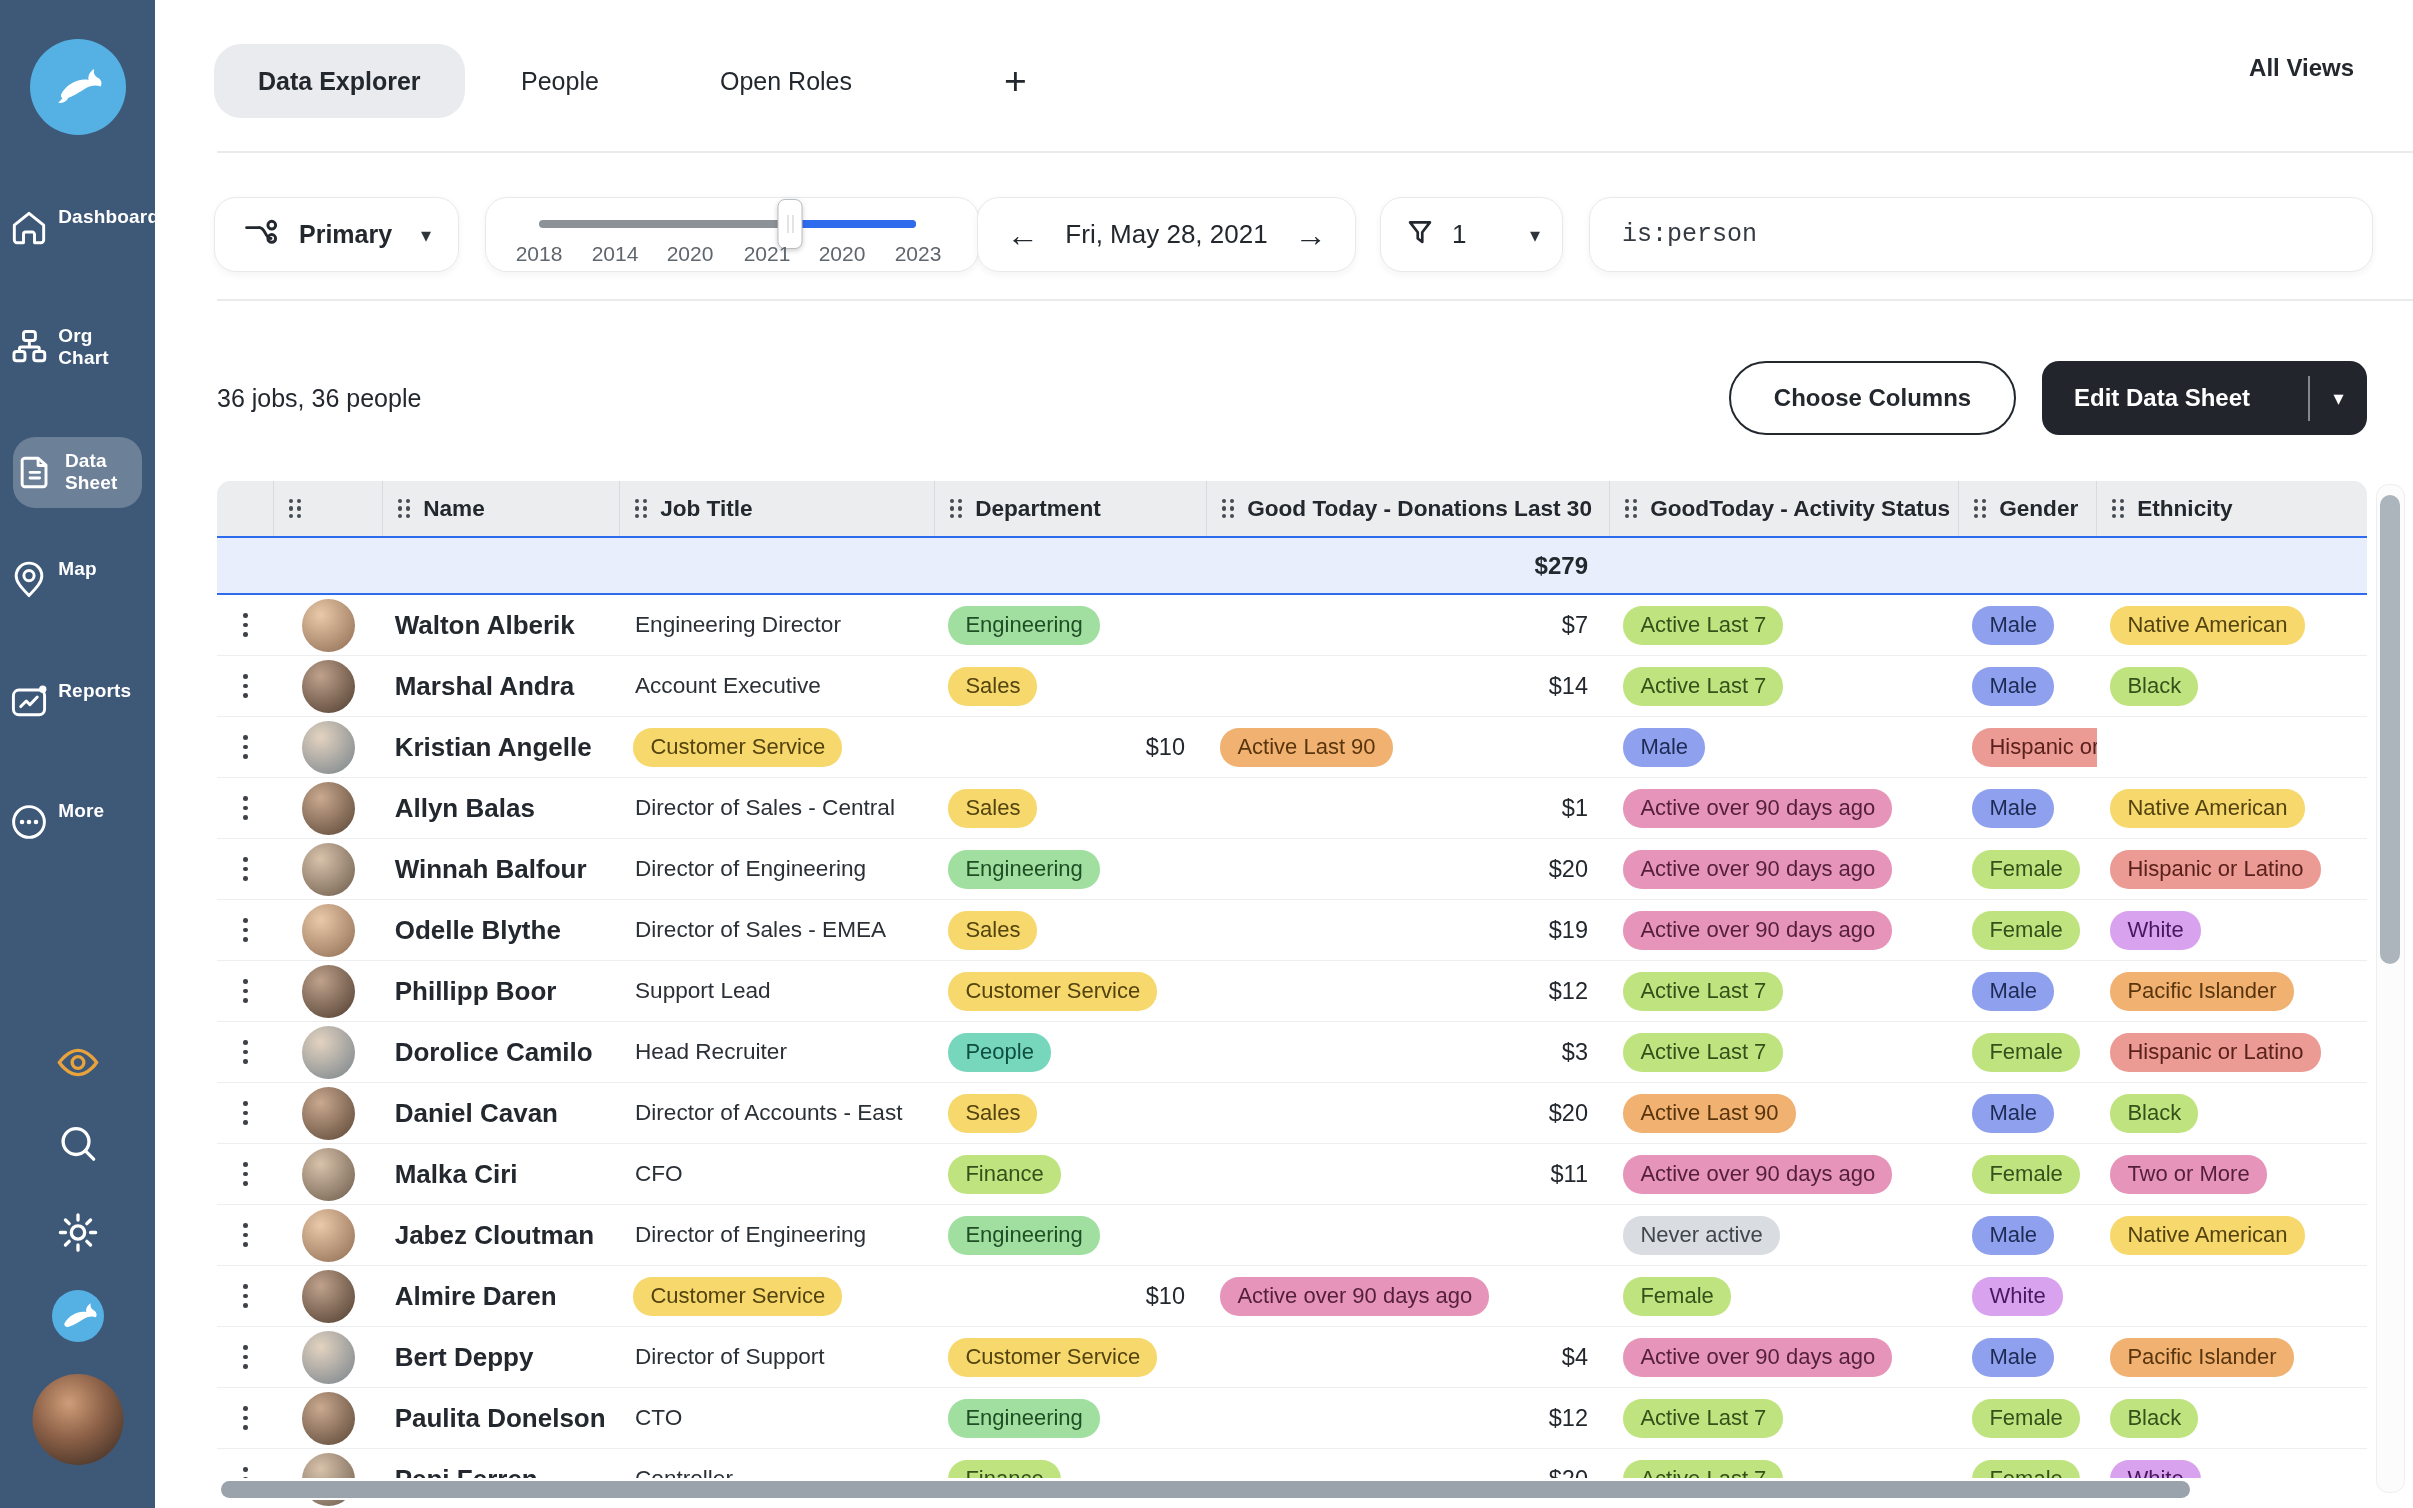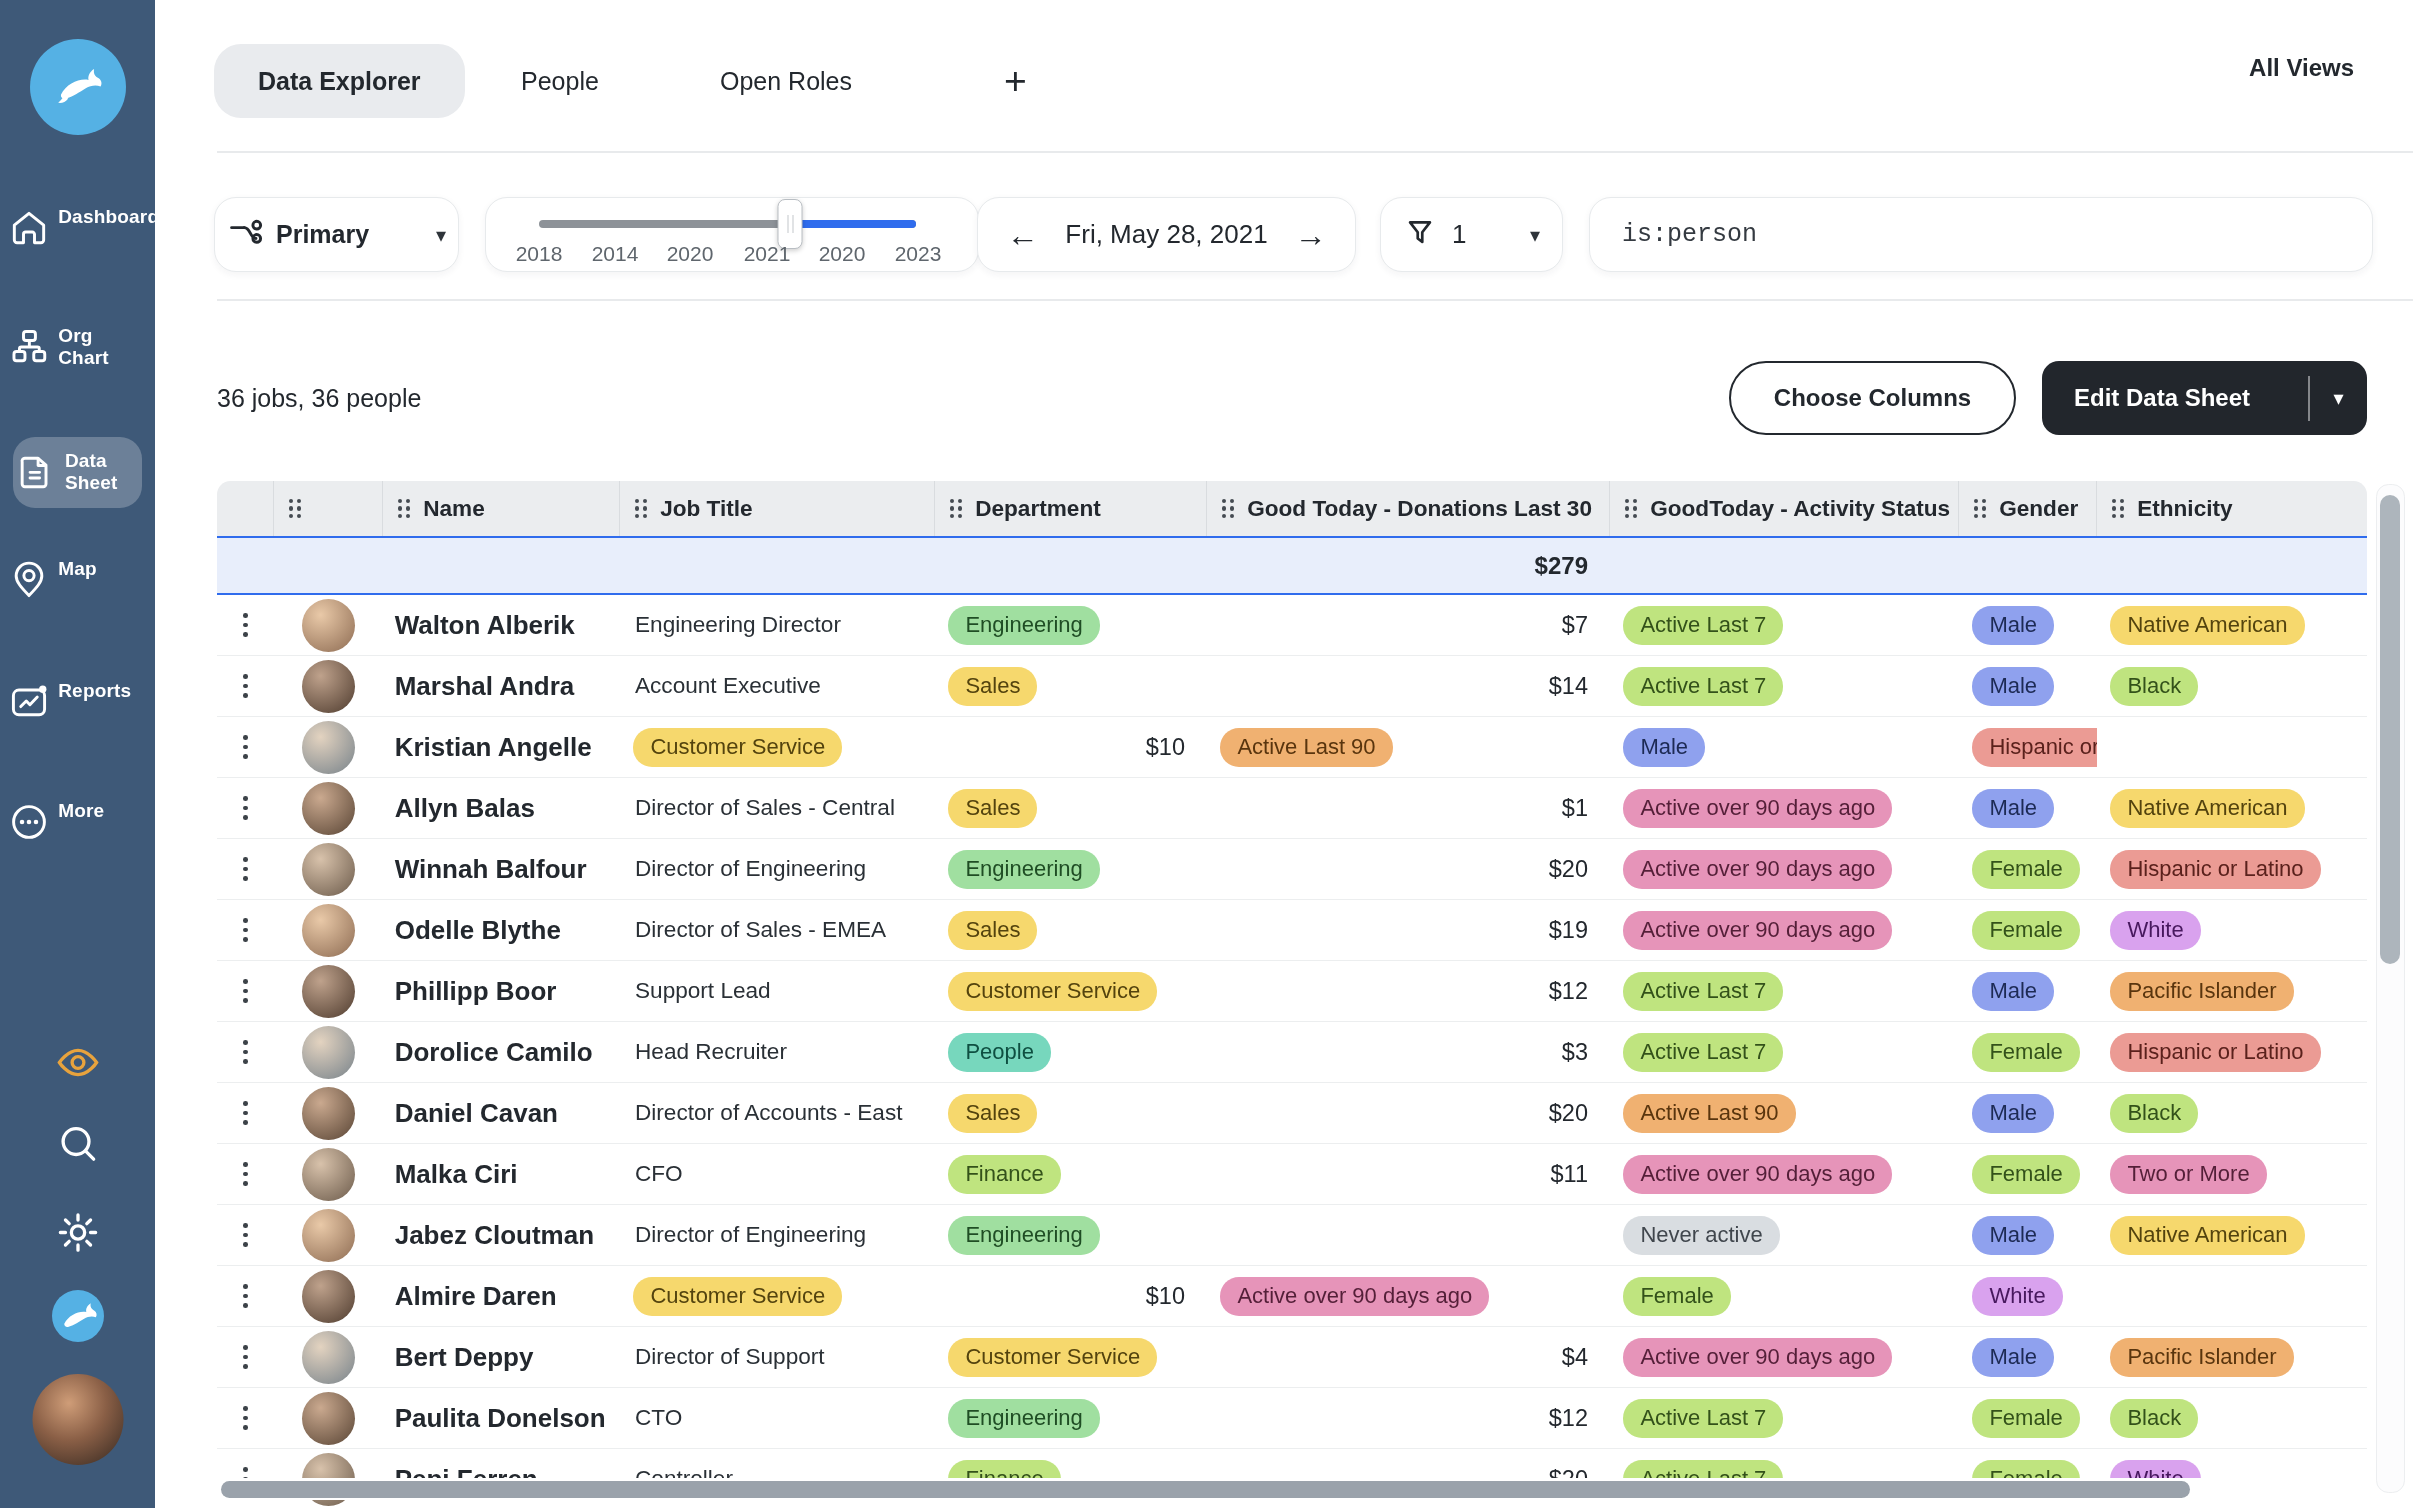--- a/index.html
+++ b/index.html
@@ -38,21 +38,21 @@
   .tab-people{left:521px}.tab-open{left:720px}
   .tab-add{left:1004px;font-size:39px;font-weight:300}
   .all-views{position:absolute;top:31px;right:59px;height:74px;display:flex;
     align-items:center;font-size:24px;font-weight:600;cursor:pointer}
   .divider{position:absolute;left:217px;right:0;height:1.7px;background:#e8eaec}
   .d1{top:151px}.d2{top:299px}
   
   .card{position:absolute;top:197px;height:75px;background:#fff;
     border:1.7px solid #e7eaec;border-radius:22px;box-sizing:border-box;
     box-shadow:0 2.5px 7.5px rgba(30,40,50,.05);display:flex;align-items:center}
-  .scenario{left:214px;width:245px;padding:0 12px;gap:12px;cursor:pointer}
+  .scenario{left:214px;width:245px;padding:0 27px;gap:20px;cursor:pointer}
   .scenario svg{width:37px;height:37px}
   .scenario .lbl{font-size:25px;font-weight:600}
   .caret{margin-left:auto;font-size:20px;color:#2e343a;line-height:1}
   .timeline{left:485px;width:494px}
   .track{position:absolute;left:53px;right:62px;top:22px;height:8.4px;
     background:#8d9298;border-radius:5px;cursor:pointer}
   .track-fill{position:absolute;top:0;bottom:0;right:0;background:#2f6ced;
     border-radius:0 5px 5px 0}
   .handle{position:absolute;top:-21px;width:25px;height:50px;background:#fff;
     border:1.7px solid #b9bec3;border-radius:7.5px;transform:translateX(-50%);

